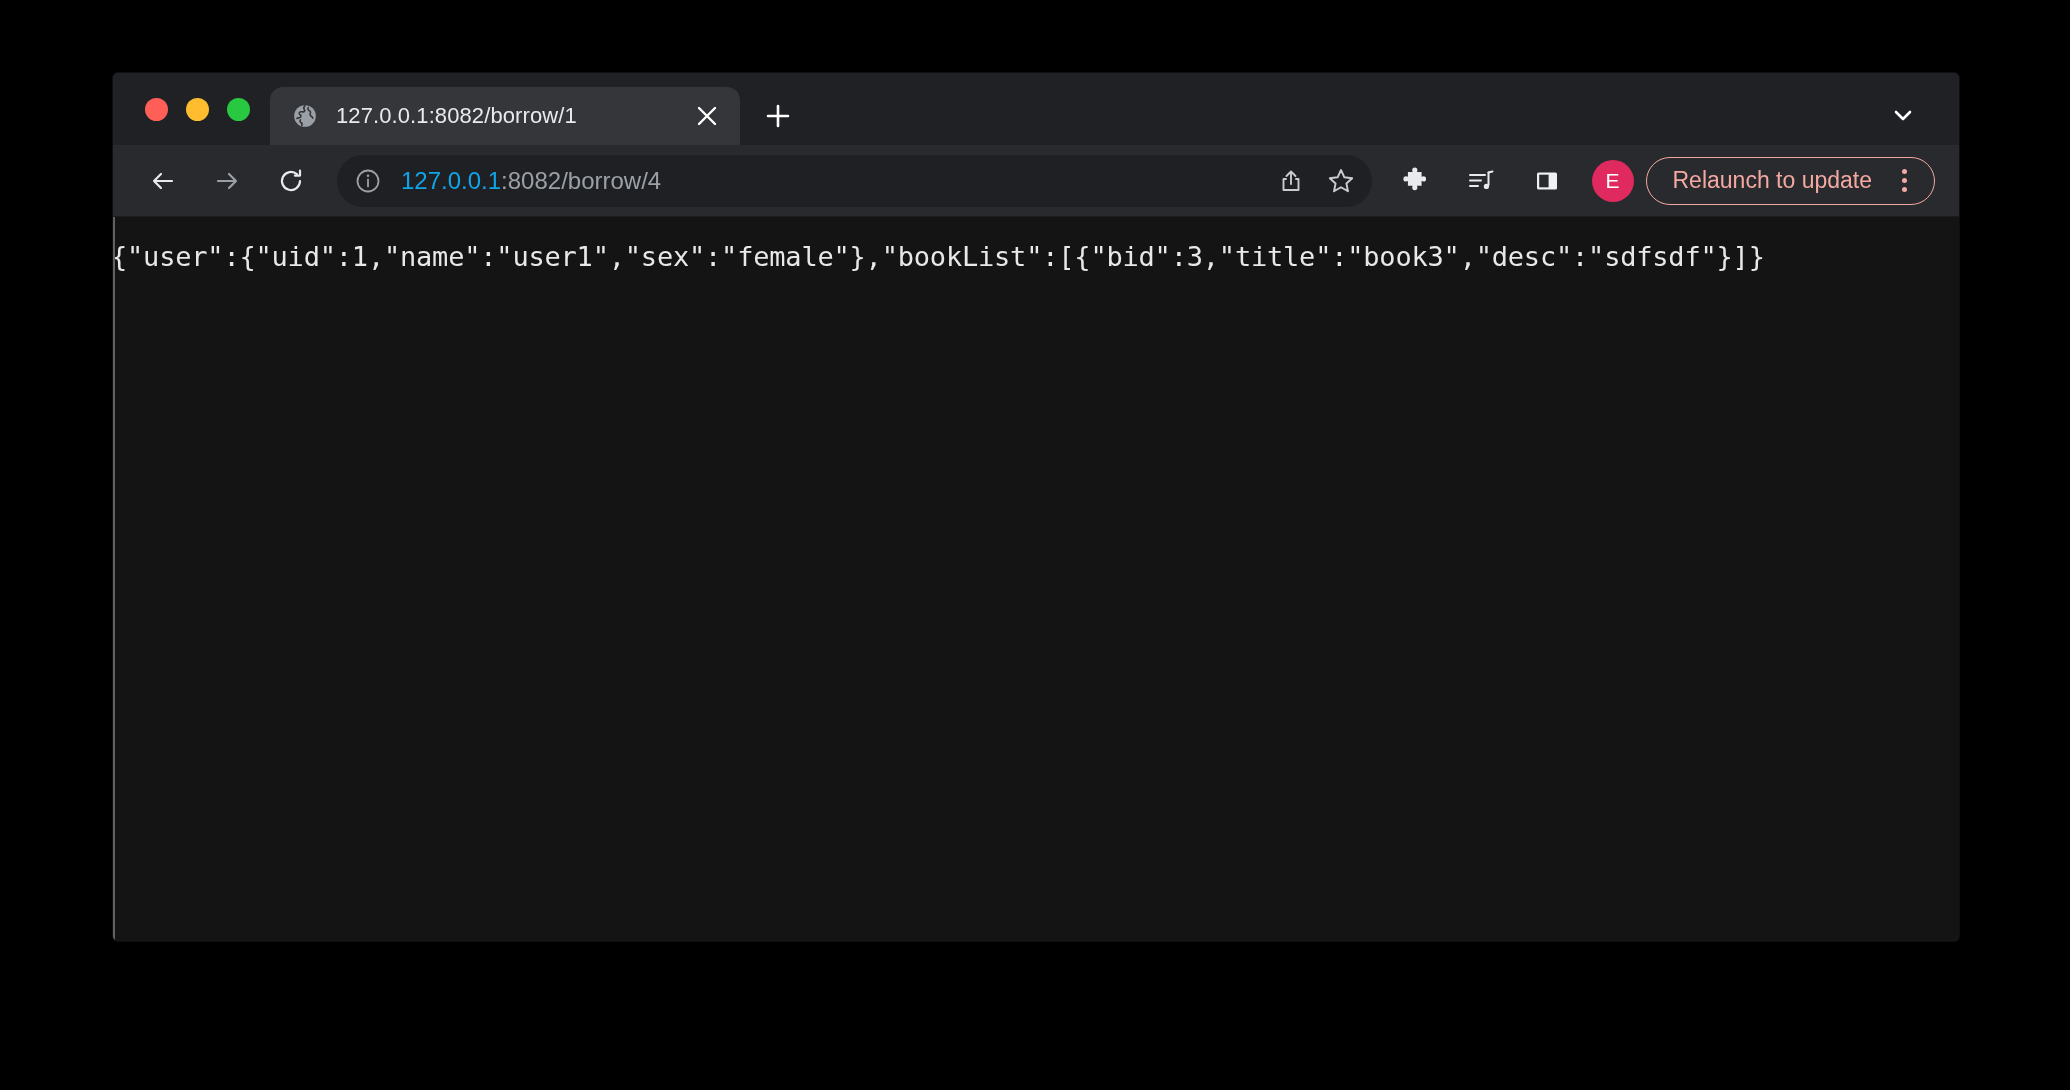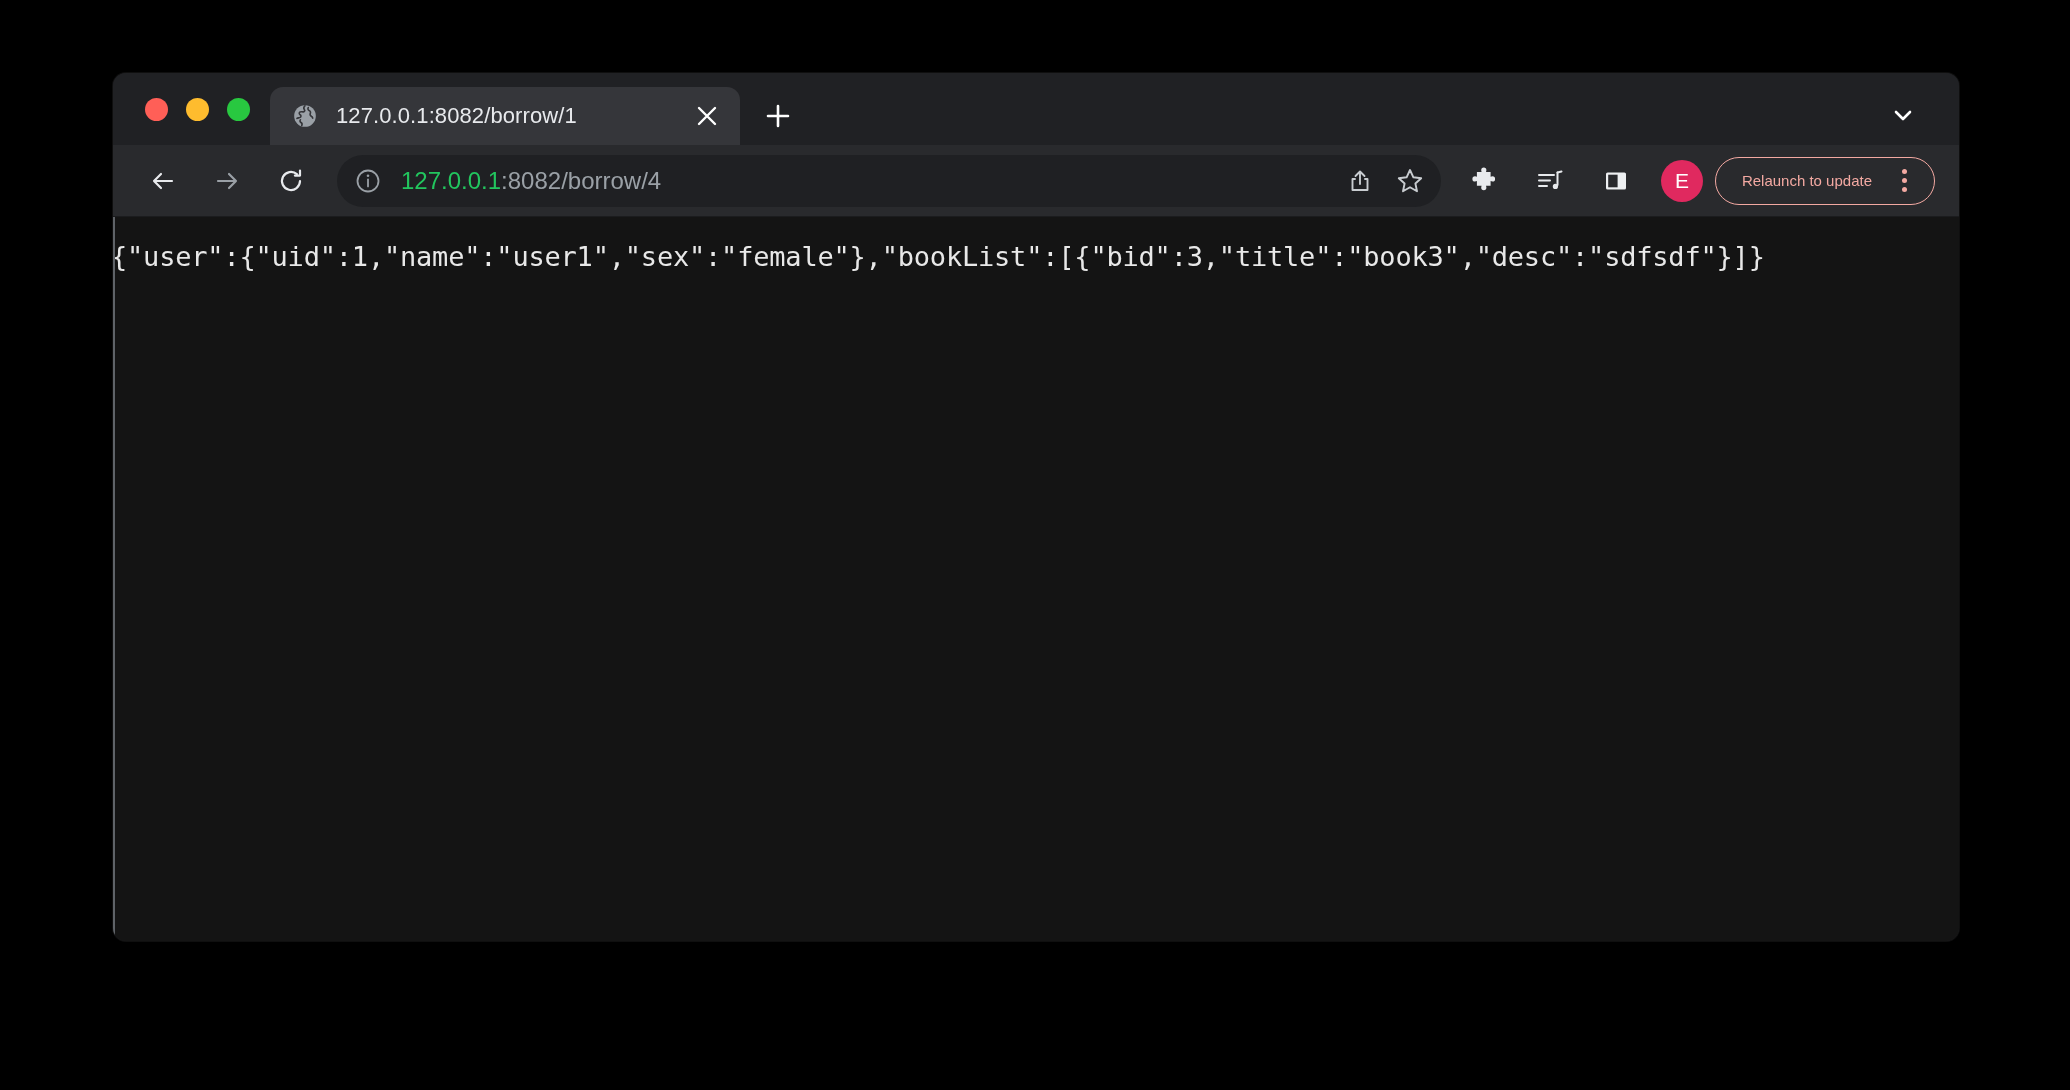--- a/index.html
+++ b/index.html
@@ -15,21 +15,21 @@
     -webkit-font-smoothing: antialiased;
   }
 
   .window {
     position: absolute;
     left: 113px;
     top: 73px;
     width: 1846px;
     height: 868px;
     background: #202124;
-    border-radius: 13px;
+    border-radius: 5px;
     overflow: hidden;
     box-shadow: 0 0 0 1px rgba(255,255,255,0.06);
   }
 
   
   .tabstrip {
     position: relative;
     height: 72px;
     background: #202124;
     display: flex;
@@ -157,21 +157,21 @@
   .omnibox-url {
     flex: 1 1 auto;
     font-size: 24px;
     color: #9AA0A6;
     white-space: nowrap;
     overflow: hidden;
     text-overflow: ellipsis;
     padding-left: 10px;
     min-width: 0;
   }
-  .omnibox-url .host { color: #22c55e; }
+  .omnibox-url .host { color: #0ea5e9; }
   .omnibox-actions {
     display: flex;
     align-items: center;
     flex: 0 0 auto;
   }
   .omni-icon {
     width: 50px;
     height: 50px;
     flex: 0 0 50px;
     display: flex;
@@ -208,21 +208,21 @@
     border: 1px solid #F3A9A2;
     border-radius: 24px;
     display: flex;
     align-items: center;
     padding: 0 8px 0 26px;
     box-sizing: border-box;
     margin-right: 6px;
   }
   .relaunch-label {
     color: #F3A9A2;
-    font-size: 15px;
+    font-size: 23px;
     white-space: nowrap;
   }
   .relaunch-menu {
     width: 44px;
     height: 44px;
     flex: 0 0 44px;
     display: flex;
     align-items: center;
     justify-content: center;
     margin-left: 10px;

